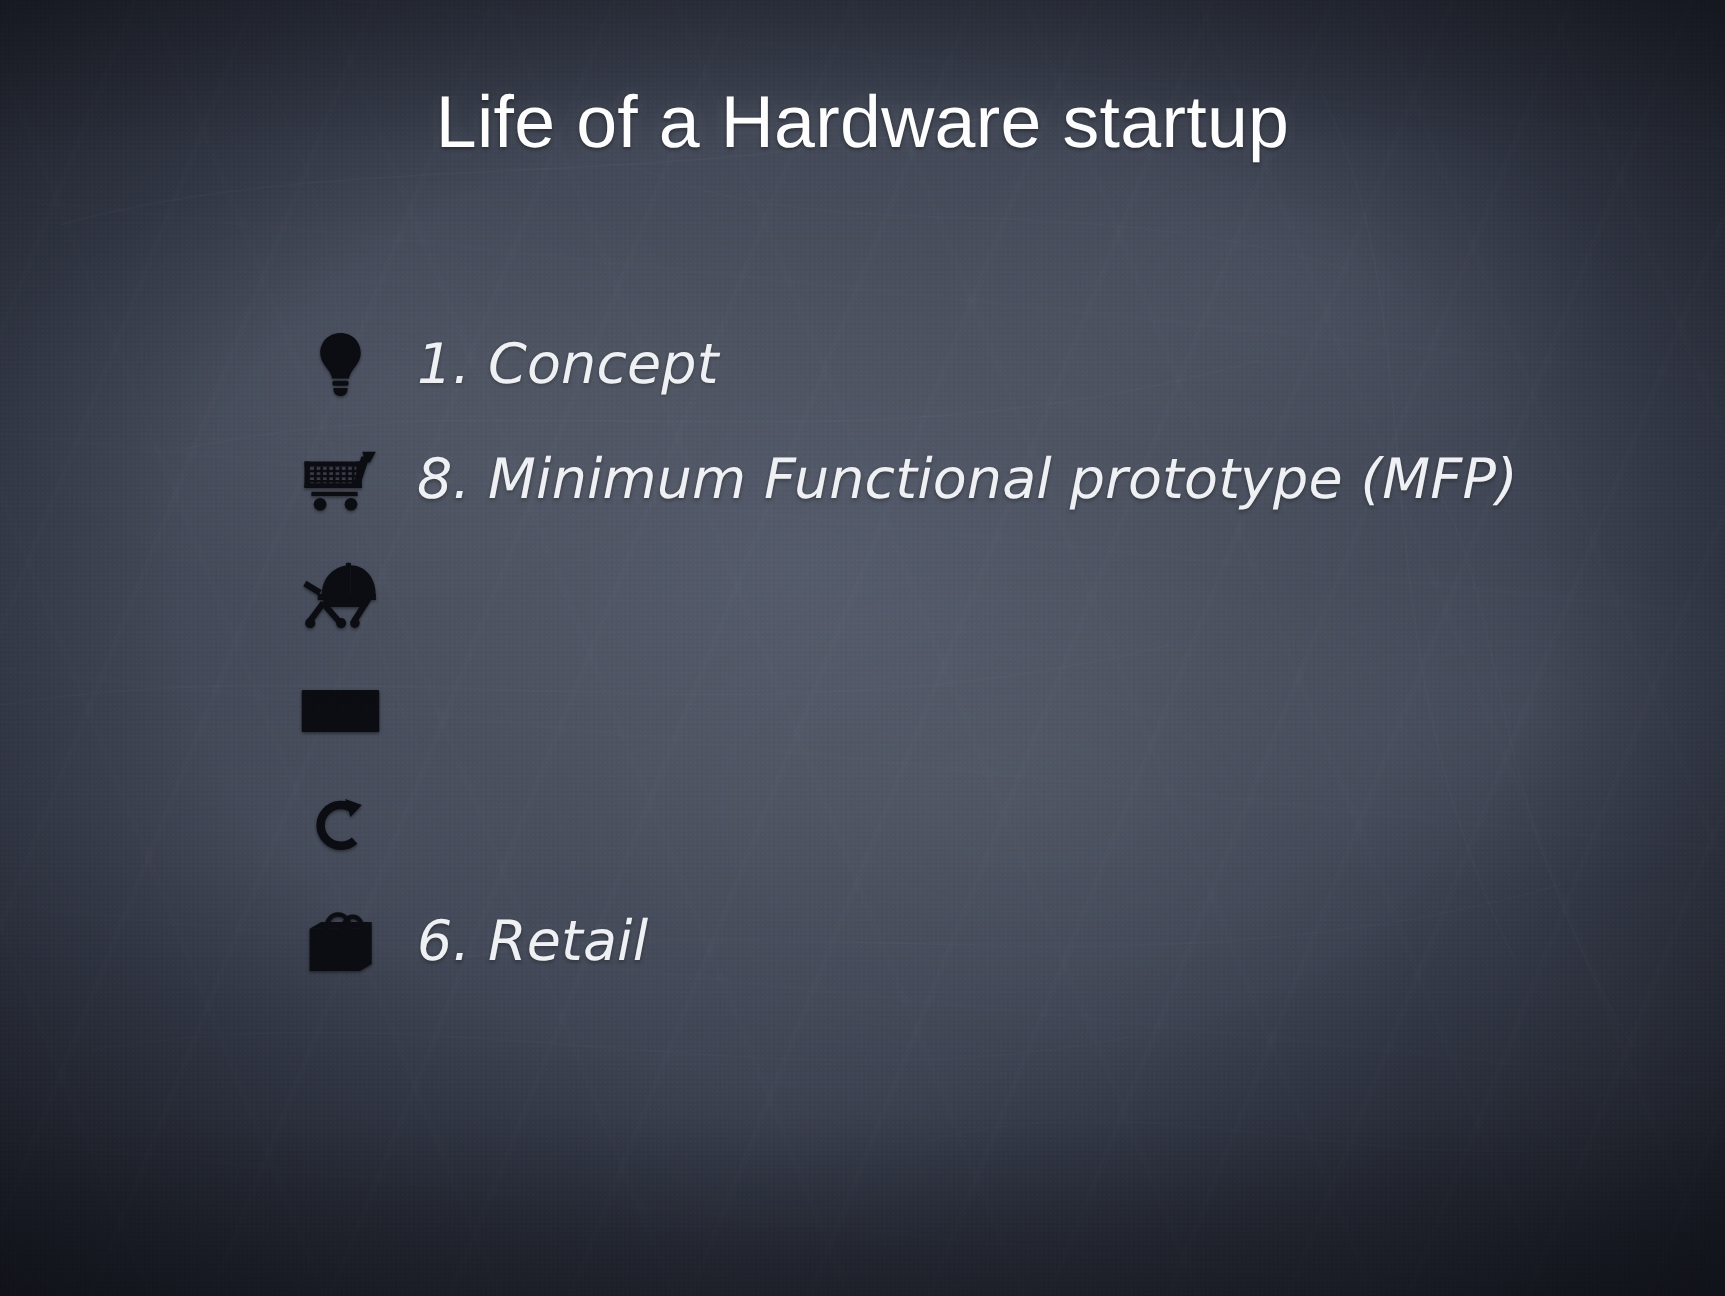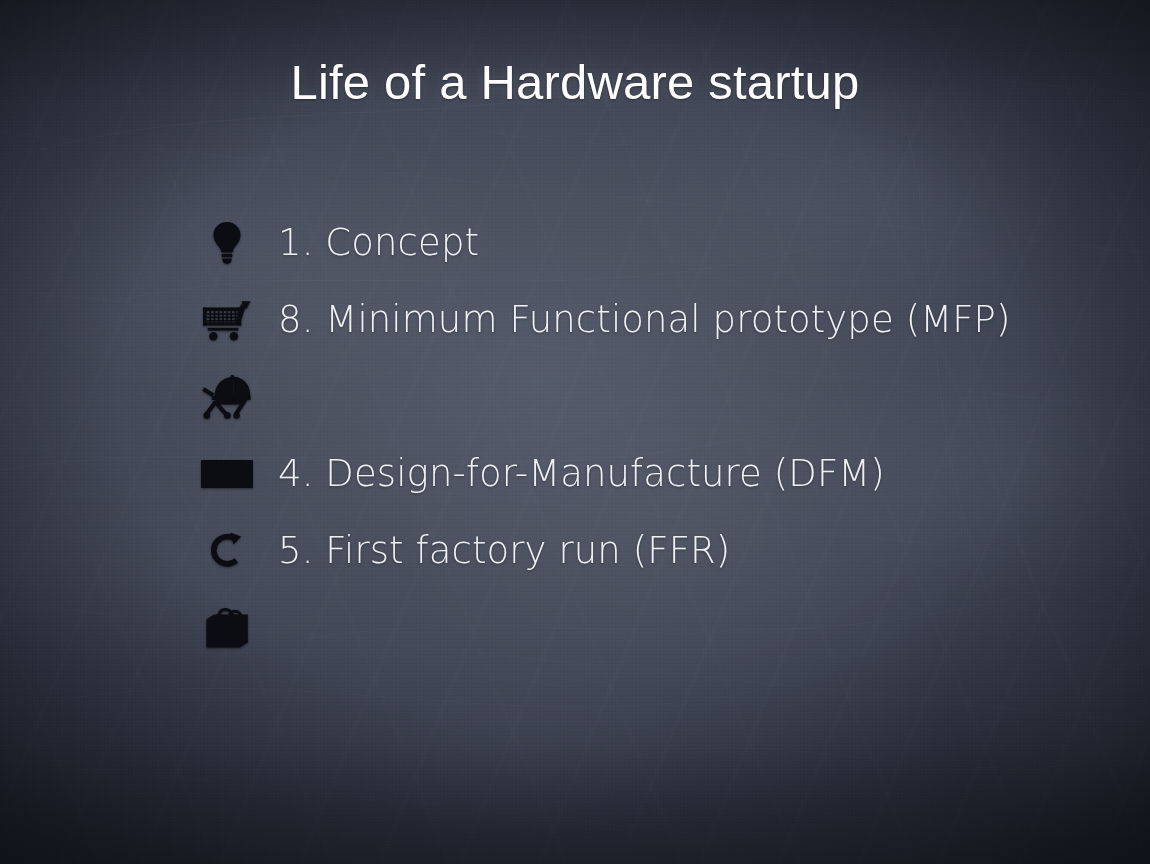--- a/index.html
+++ b/index.html
@@ -180,20 +180,21 @@
 
   .stage-label {
     font-family: "DejaVu Sans", sans-serif;
     font-weight: 300;
     font-size: 37px;
     line-height: 1;
     letter-spacing: .1px;
     color: #eef0f4;
     white-space: nowrap;
     text-shadow: 0 1px 3px rgba(0,0,0,.35), 0 0 10px rgba(255,255,255,.07);
+    font-style: italic;
   }
 
   
   .icon-lightbulb svg { width: 30px; height: 44px; }
   .icon-cart       svg { width: 52px; height: 42px; }
   .icon-stroller   svg { width: 50px; height: 44px; }
   .icon-ruler      svg { width: 52px; height: 28px; }
   .icon-rotate     svg { width: 38px; height: 42px; }
   .icon-bag        svg { width: 46px; height: 42px; }
 </style>
@@ -319,46 +320,45 @@
               <rect x="23.2" y="0" width="1.5" height="16"></rect>
               <rect x="27.2" y="0" width="1.5" height="9"></rect>
               <rect x="31.2" y="0" width="1.5" height="14"></rect>
               <rect x="35.2" y="0" width="1.5" height="9"></rect>
               <rect x="39.2" y="0" width="1.5" height="14"></rect>
               <rect x="43.2" y="0" width="1.5" height="9"></rect>
               <rect x="47.2" y="0" width="1.5" height="13"></rect>
             </g>
           </svg>
         </span>
-        <span class="stage-label">4. Design-for-Manufacture (DFM)</span>
       </li>
 
       <li class="stage-item">
         <span class="stage-icon icon-rotate">
           <svg viewBox="0 0 38 42" xmlns="http://www.w3.org/2000/svg">
 
             <path class="stroke-only" d="M27.8 9.6 A 13.6 13.6 0 1 0 28.4 30.4" stroke-width="5.6" stroke-linecap="butt"></path>
 
             <polygon points="22.2,2.6 33.2,6.6 25.6,14.6"></polygon>
           </svg>
         </span>
-        <span class="stage-label">5. First factory run (FFR)</span>
       </li>
 
       <li class="stage-item">
         <span class="stage-icon icon-bag">
           <svg viewBox="0 0 46 42" xmlns="http://www.w3.org/2000/svg">
 
             <path class="stroke-only" d="M13.6 13.0 C13.6 6.4 17.0 2.6 21.4 2.6 C25.8 2.6 29.2 6.4 29.2 13.0" stroke-width="3.0"></path>
             <path class="stroke-only" d="M24.8 13.0 C24.8 7.4 27.6 4.2 31.2 4.2 C34.8 4.2 37.6 7.4 37.6 13.0" stroke-width="3.0"></path>
 
             <path d="M2.4 12.2 L36.0 12.2 L36.0 40.4 L2.4 40.4 Z"></path>
 
             <path d="M36.0 12.2 L43.8 7.6 L43.8 35.6 L36.0 40.4 Z"></path>
 
             <path d="M2.4 12.2 L10.2 7.6 L43.8 7.6 L36.0 12.2 Z"></path>
           </svg>
         </span>
+        <span class="stage-label">6. Retail</span>
       </li>
 
     </ul>
   </div>
 </div>
 
 </body></html>

